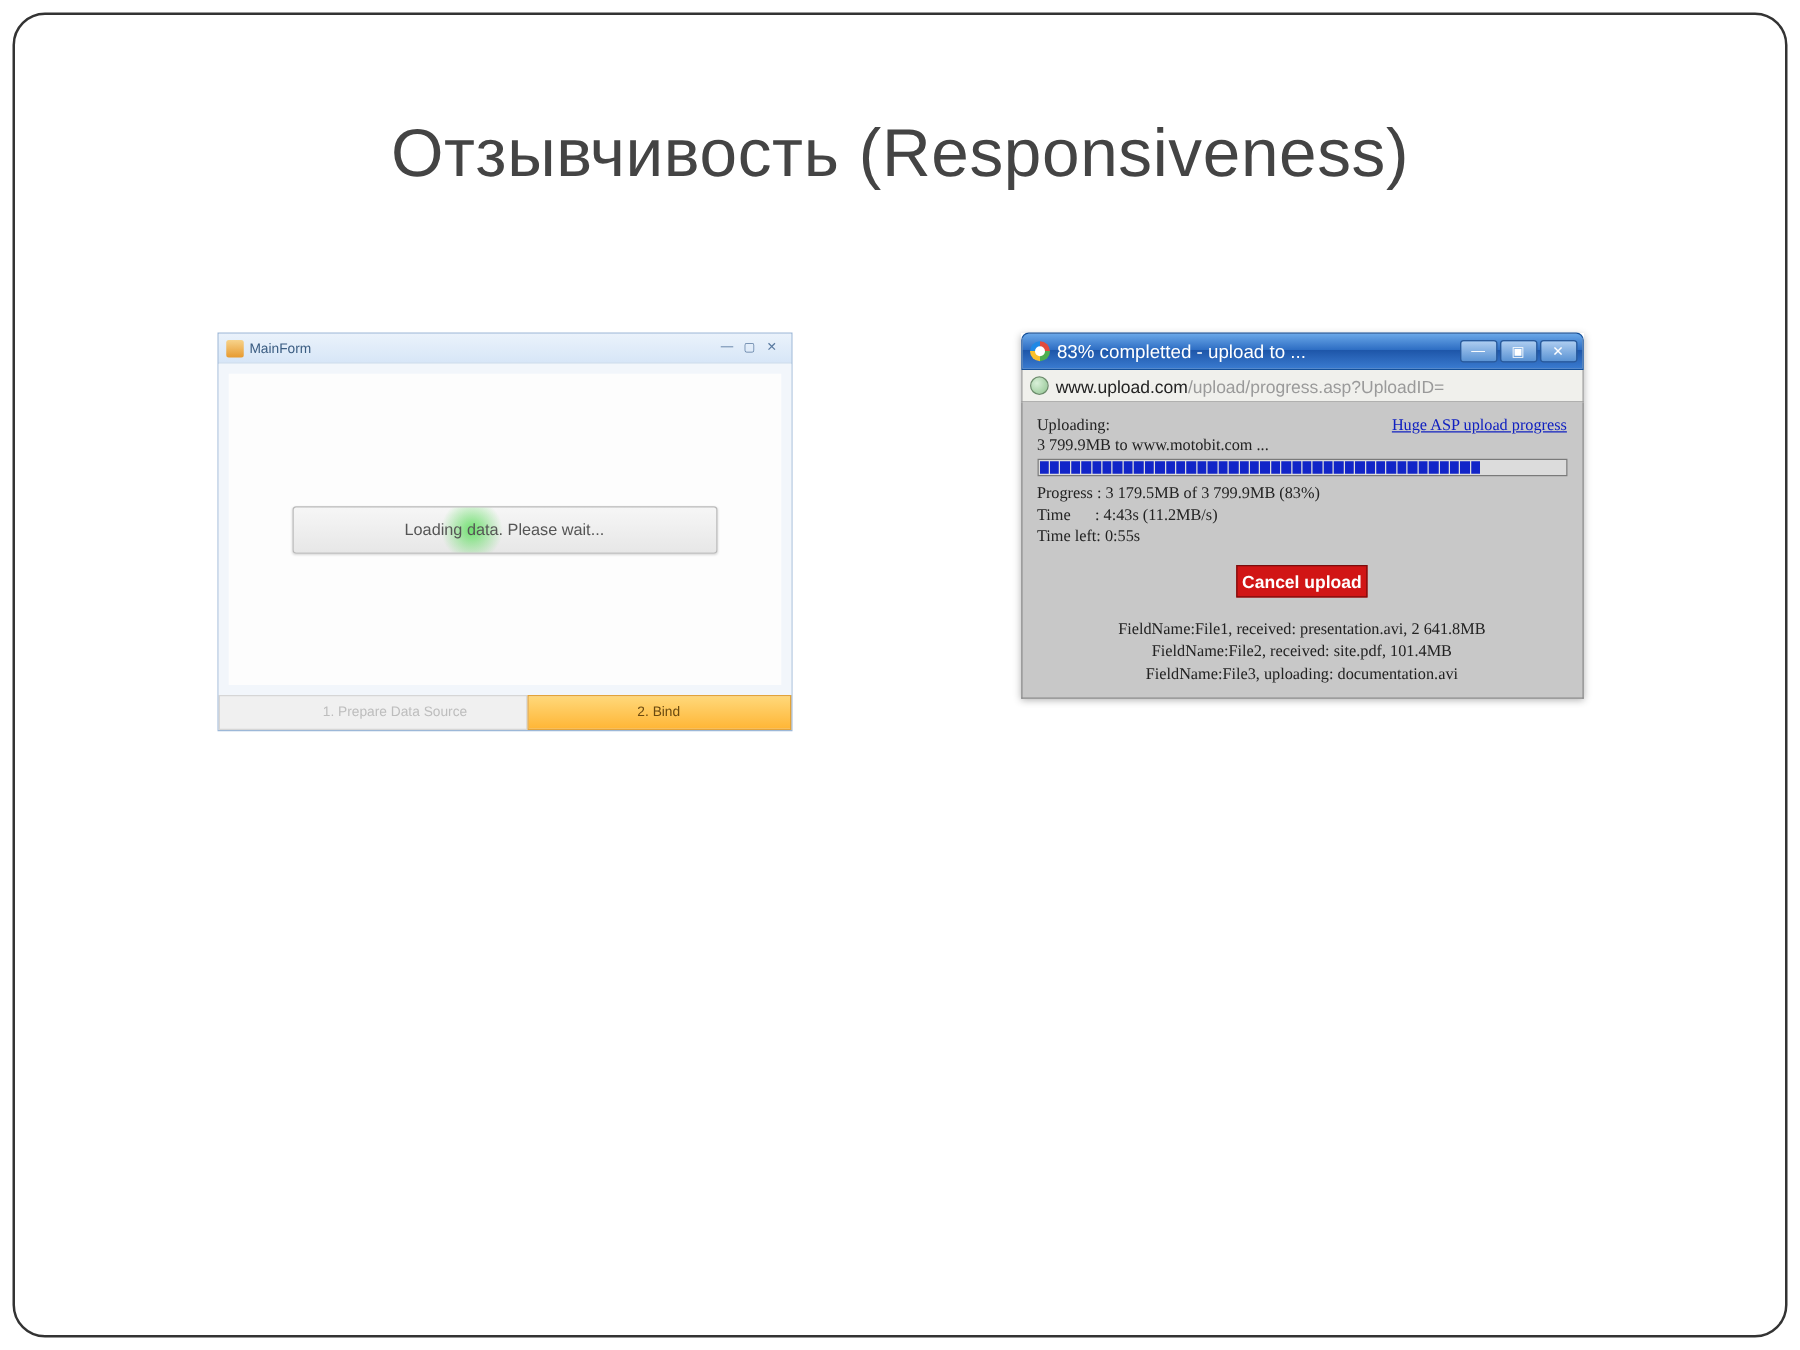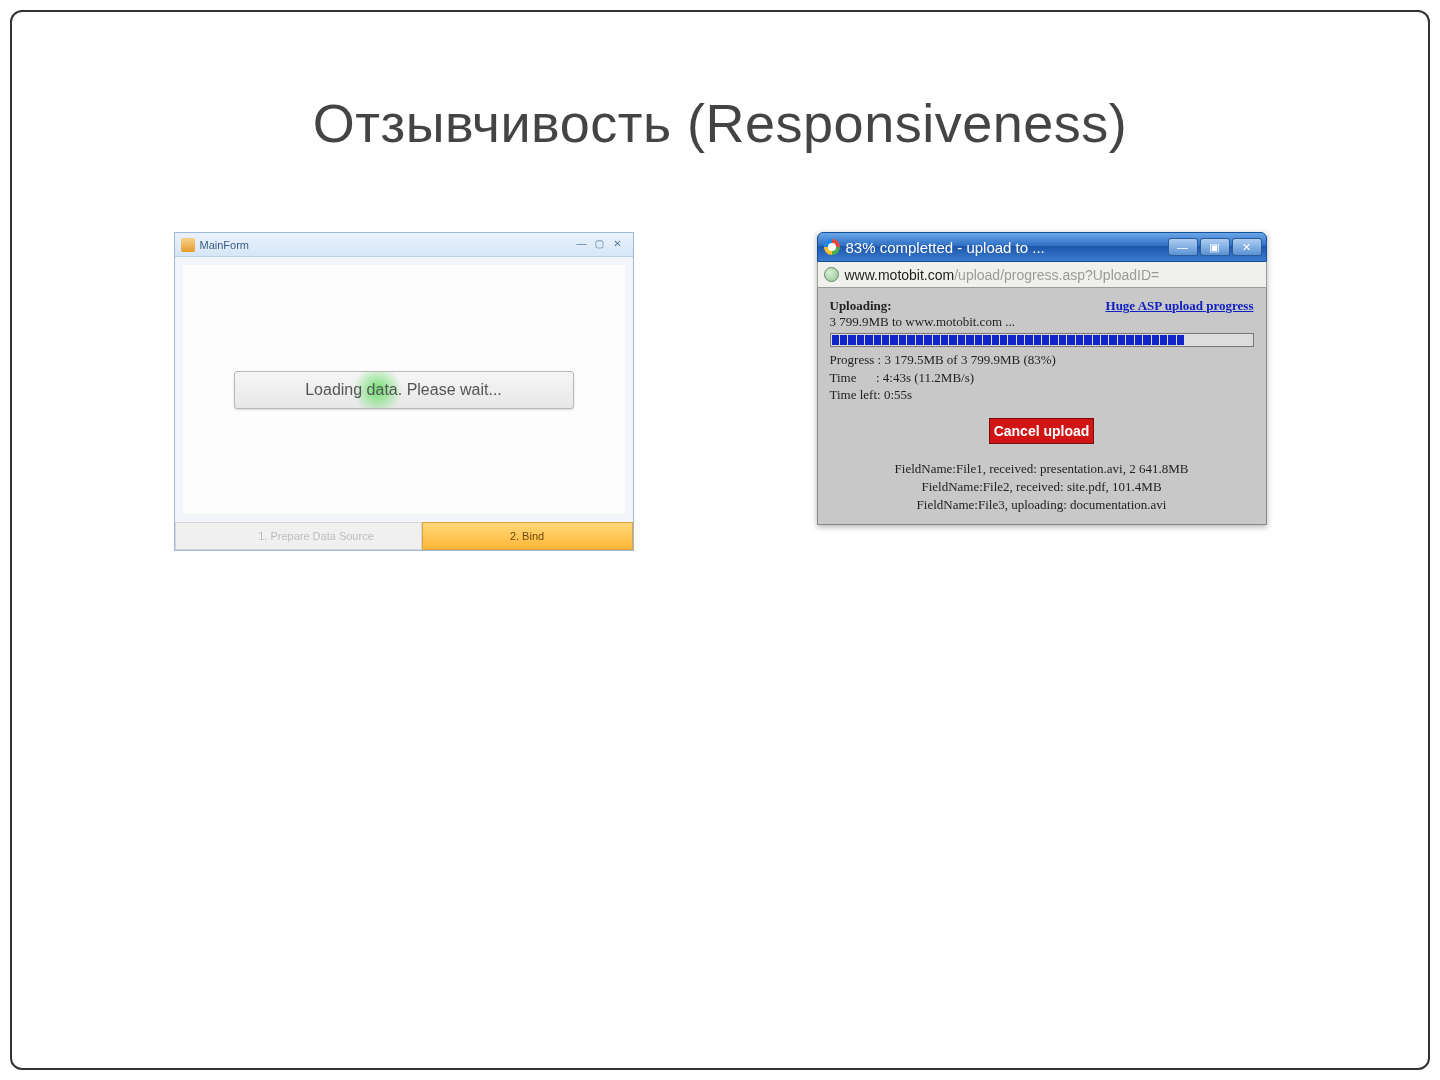--- a/index.html
+++ b/index.html
@@ -7,36 +7,36 @@
     width: 1440px;
     height: 1080px;
     background: #ffffff;
     font-family: Arial, sans-serif;
     position: relative;
   }
   .slide {
     position: absolute;
     top: 10px; left: 10px; right: 10px; bottom: 10px;
     border: 2px solid #333;
-    border-radius: 12px;
+    border-radius: 26px;
     padding: 40px 60px;
   }
   .title {
     text-align: center;
     font-size: 54px;
     font-weight: 400;
     color: #444;
     margin-top: 40px;
     letter-spacing: 0.5px;
   }
   .content {
     display: flex;
     justify-content: space-around;
     align-items: flex-start;
-    margin-top: 78px;
+    margin-top: 112px;
     gap: 60px;
     padding: 0 40px;
   }
   
   .win-left {
     width: 460px;
     border: 1px solid #9db8d8;
     background: #fff;
     font-family: "Segoe UI", sans-serif;
   }
@@ -85,21 +85,21 @@
     justify-content: center;
     box-shadow: 0 1px 2px rgba(0,0,0,0.15);
   }
   .loading-bar .glow {
     position: absolute;
     left: 115px; top: 0; bottom: 0; width: 55px;
     background: radial-gradient(circle, rgba(80,220,80,0.8) 0%, rgba(80,220,80,0) 75%);
   }
   .loading-bar .txt {
     position: relative;
-    font-size: 16px;
+    font-size: 13px;
     color: #555;
   }
   .win-left .footer {
     display: flex;
     height: 28px;
     font-size: 11px;
   }
   .step {
     flex: 1;
     display: flex;
@@ -174,21 +174,21 @@
   .win-right .urlbar .domain { color: #222; }
   .win-right .urlbar .path { color: #9a9a9a; }
   .win-right .page {
     background: #c8c8c8;
     border: 1px solid #8a8a8a;
     border-top: none;
     padding: 10px 12px 10px 12px;
     font-size: 13px;
     color: #222;
   }
-  .win-right .row1 { display:flex; justify-content:space-between; align-items:baseline;font-weight:bold; }
+  .win-right .row1 { display:flex; justify-content:space-between; align-items:baseline; }
   .win-right a.hlink { color: #1020c0; text-decoration: underline; font-size: 13px; }
   .prog-wrap {
     height: 14px;
     border: 1px solid #7a7a7a;
     background: #dcdcdc;
     margin: 3px 0 4px 0;
     display: flex;
     align-items: center;
     padding: 1px;
     gap: 1px;
@@ -250,21 +250,21 @@
         <span>83% completted - upload to ...</span>
         <span class="spacer"></span>
         <span class="winbtns">
           <span class="winbtn">—</span>
           <span class="winbtn">▣</span>
           <span class="winbtn">✕</span>
         </span>
       </div>
       <div class="urlbar">
         <span class="globe"></span>
-        <span class="domain">www.motobit.com</span>
+        <span class="domain">www.upload.com</span>
           <span class="path">/upload/progress.asp?UploadID=</span>
       </div>
       <div class="page">
         <div class="row1">
           <span>Uploading:</span>
           <a href="#" class="hlink">Huge ASP upload progress</a>
         </div>
         <div>3 799.9MB to www.motobit.com ...</div>
         <div class="prog-wrap" id="progress-bar">
             <div class="prog-seg fill"></div>

